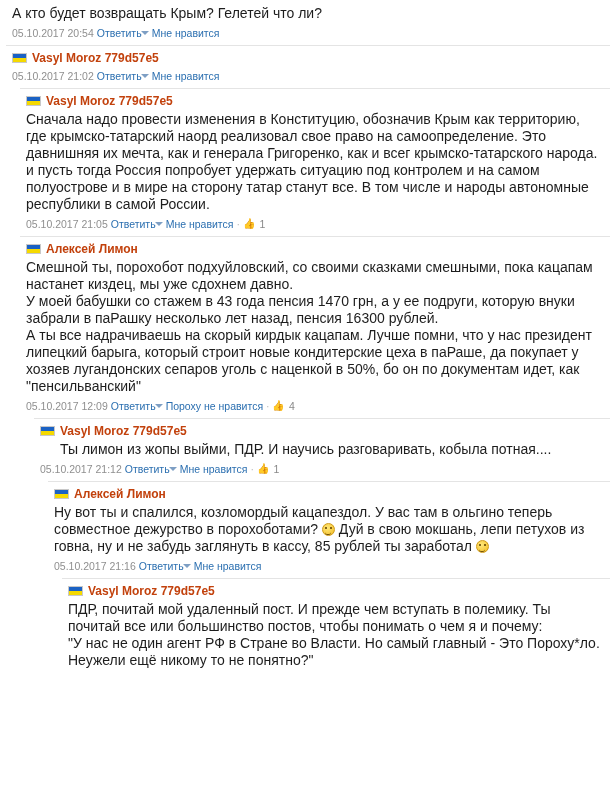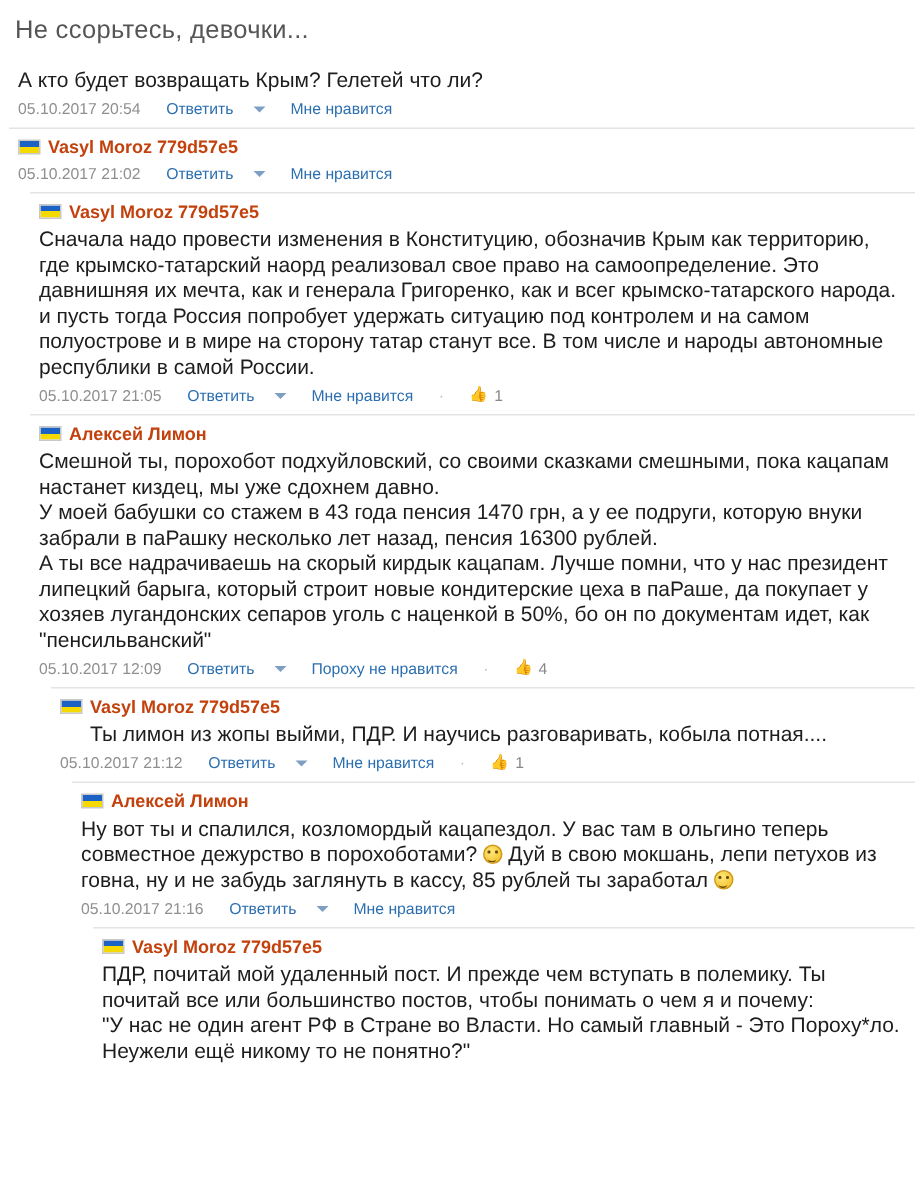--- a/index.html
+++ b/index.html
@@ -71,21 +71,21 @@
     color: #1d1d1d;
     margin: 0 0 3px 0;
     white-space: pre-wrap;
   }
   .comment-text.ind {
     margin-left: 20px;
   }
   .meta-row {
     display: flex;
     align-items: center;
-    gap: 17px;
+    gap: 3px;
     font-size: 10.5px;
     color: #8a8a8a;
     padding: 2px 0 4px 0;
   }
   .meta-date { color: #8f8f8f; }
   .meta-link {
     color: #2b6fb0;
     cursor: pointer;
   }
   .caret {
@@ -141,21 +141,20 @@
     width: 6px; height: 3px;
     border-bottom: 1.4px solid #6a4a05;
     border-radius: 0 0 6px 6px;
   }
 </style>
 </head>
 <body>
 
 <div class="page">
 
-  <div class="page-title">Не ссорьтесь, девочки...</div>
 
   <div class="comments">
 
     <div class="comment lvl0 nb">
       <div class="comment-text">А кто будет возвращать Крым? Гелетей что ли?</div>
       <div class="meta-row">
         <span class="meta-date">05.10.2017 20:54</span>
         <span class="meta-link">Ответить</span>
         <span class="caret"></span>
         <span class="meta-link">Мне нравится</span>

